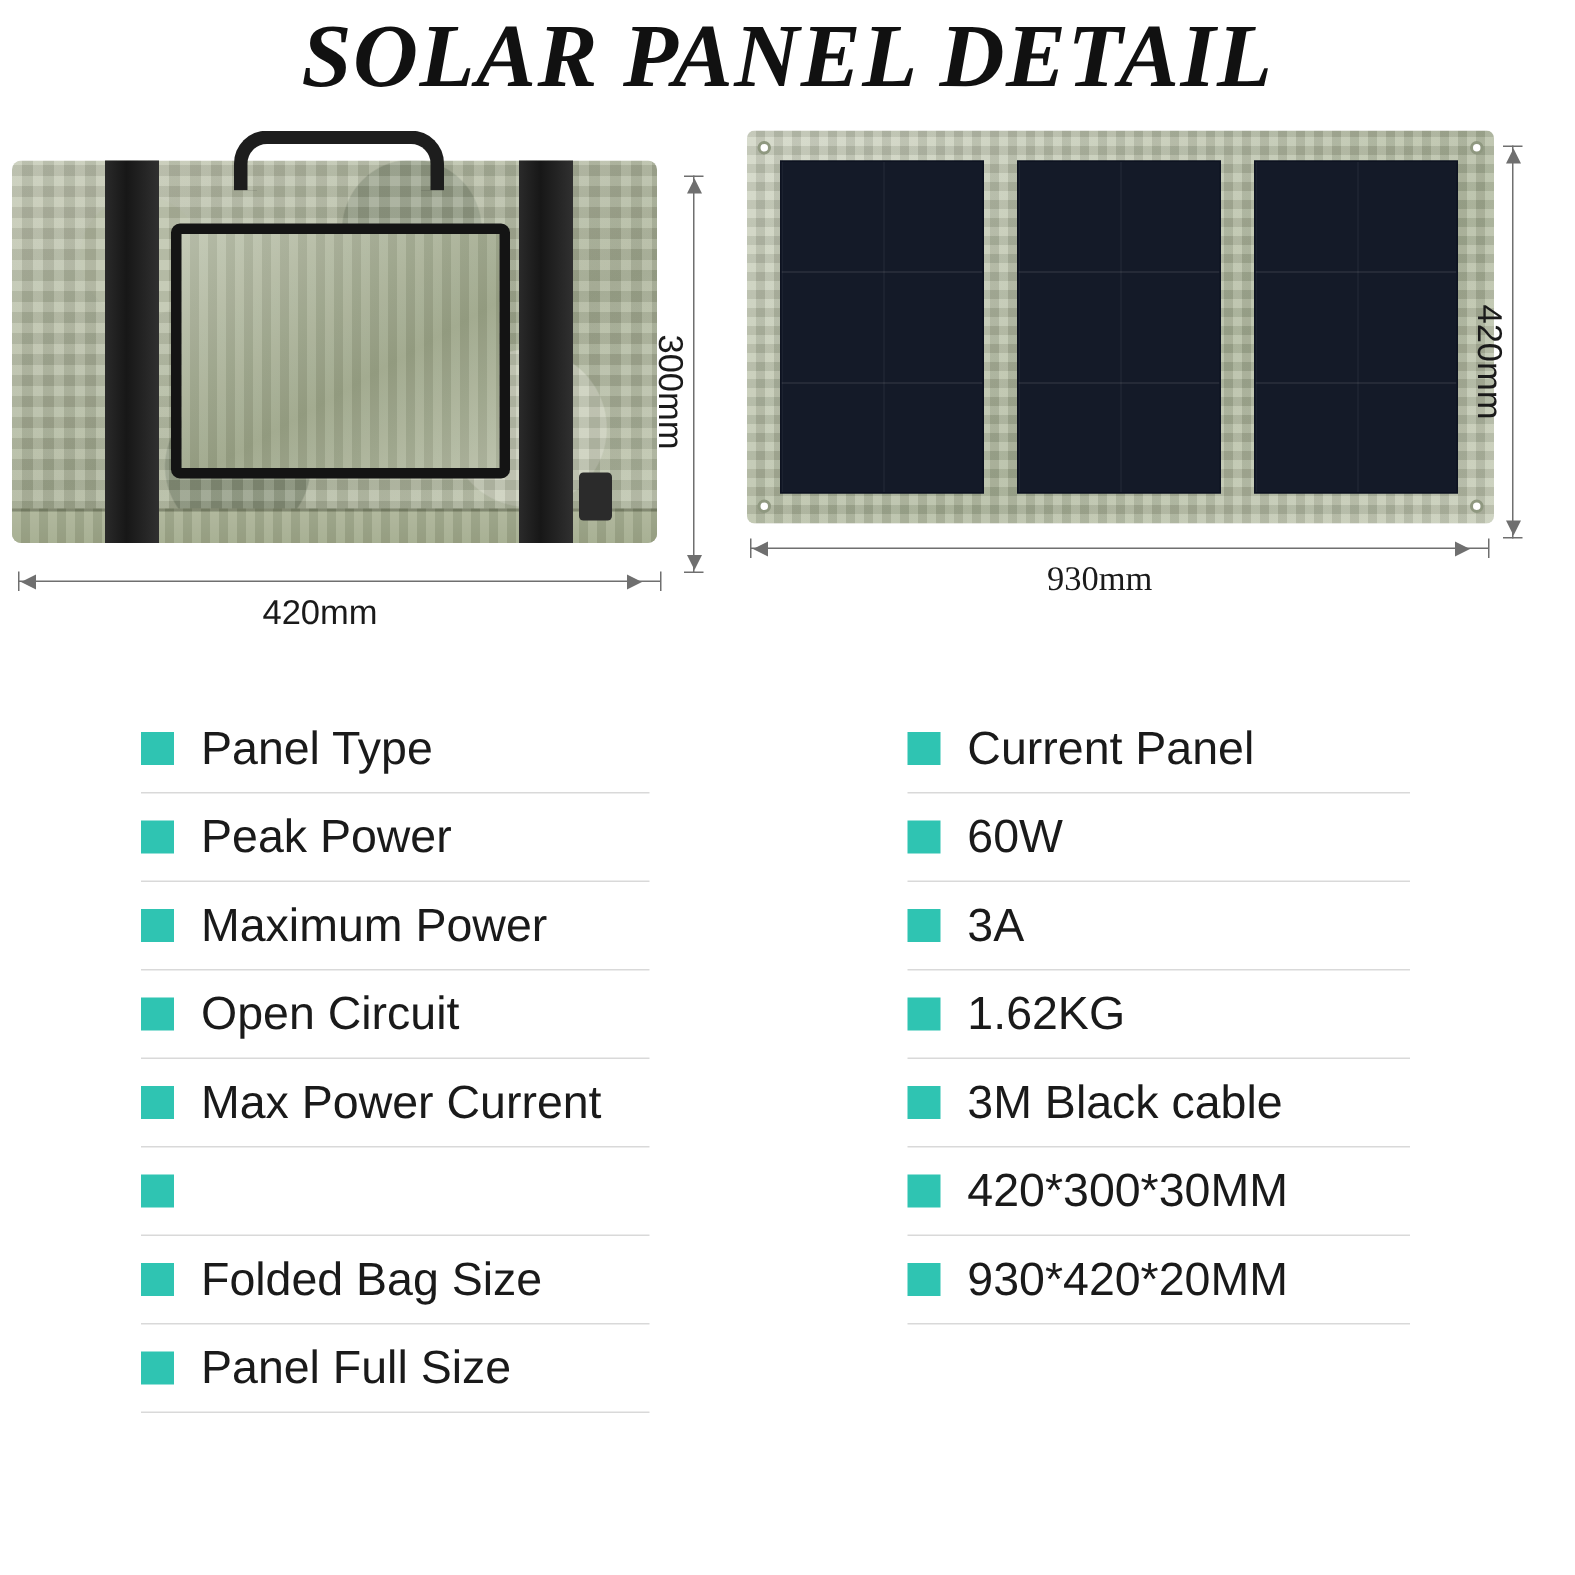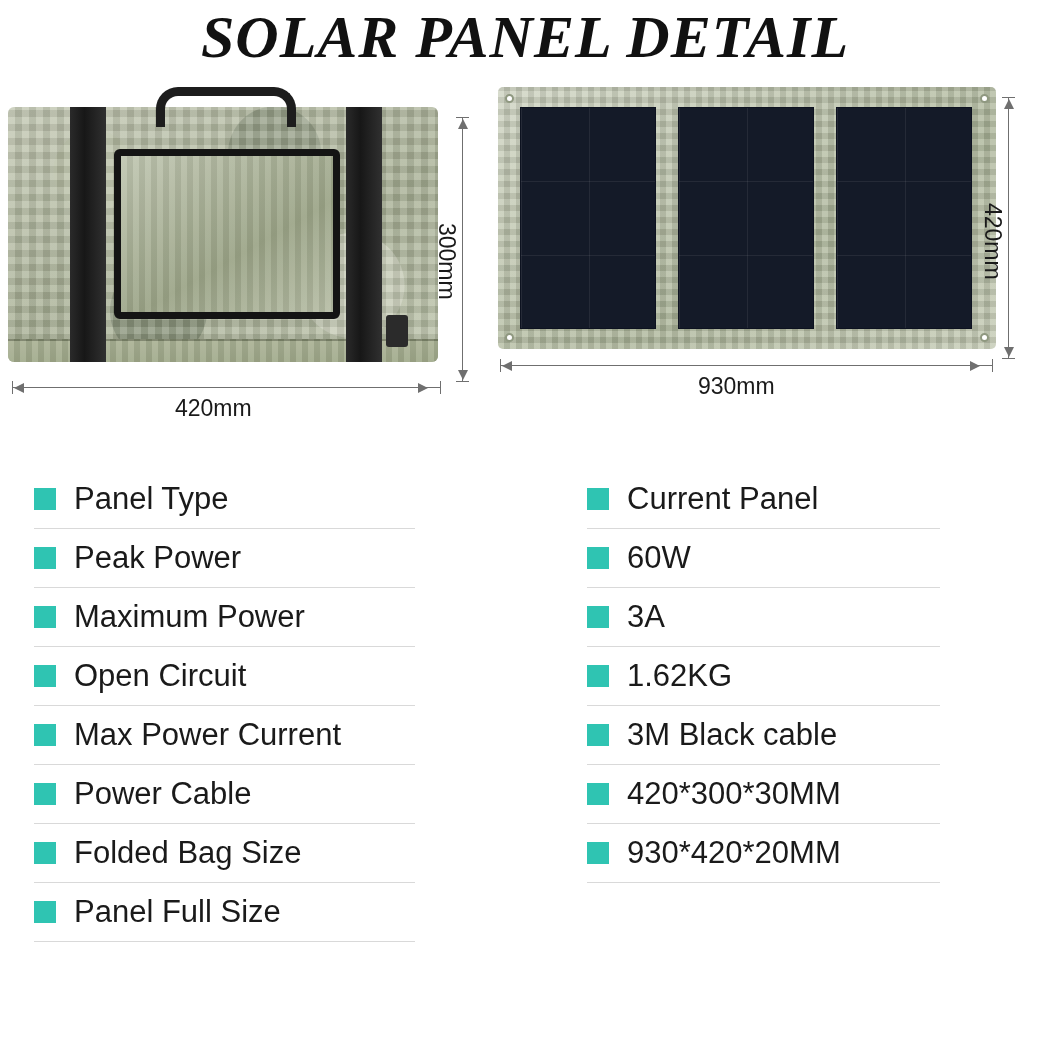--- a/index.html
+++ b/index.html
@@ -216,21 +216,21 @@
   .specs {
     position: absolute;
     top: 470px;
     left: 0;
     width: 1050px;
     display: flex;
   }
   .spec-col {
     box-sizing: border-box;
   }
-  .spec-col.left  { width: 525px; padding-left: 34px; padding-right: 110px; }
+  .spec-col.left  { width: 525px; padding-left: 58px; padding-right: 110px; margin-left: 36px; }
   .spec-col.right { width: 525px; padding-left: 62px; padding-right: 110px; }
 
   .spec-row {
     display: flex;
     align-items: center;
     height: 58px;
     border-bottom: 1px solid #d9d9d9;
   }
   .bullet {
     width: 22px;
@@ -295,21 +295,21 @@
   <div class="tick tick-h" style="left:1002px; top:283px;"></div>
   <div class="arrow arr-up" style="left:1004px; top:24px;"></div>
   <div class="arrow arr-down" style="left:1004px; top:272px;"></div>
   <div class="dim-label vert" style="left:1006px; top:128px;">420mm</div>
 
   <div class="dimline dim-h" style="left:500px; top:290px; width:492px;"></div>
   <div class="tick tick-v" style="left:500px; top:284px;"></div>
   <div class="tick tick-v" style="left:992px; top:284px;"></div>
   <div class="arrow arr-left" style="left:502px; top:286px;"></div>
   <div class="arrow arr-right" style="left:970px; top:286px;"></div>
-  <div class="dim-label" style="left:698px; top:298px;">930mm</div>
+  <div class="dim-label" style="left:698px; top:298px;font-family:Liberation Serif, serif;">930mm</div>
 
 </div>
 
 <div class="specs">
 
   <div class="spec-col left">
     <div class="spec-row">
       <span class="bullet"></span>
       <span class="spec-text">Panel Type</span>
     </div>
@@ -324,21 +324,20 @@
     <div class="spec-row">
       <span class="bullet"></span>
       <span class="spec-text">Open Circuit</span>
     </div>
     <div class="spec-row">
       <span class="bullet"></span>
       <span class="spec-text">Max Power Current</span>
     </div>
     <div class="spec-row">
       <span class="bullet"></span>
-      <span class="spec-text">Power Cable</span>
     </div>
     <div class="spec-row">
       <span class="bullet"></span>
       <span class="spec-text">Folded Bag Size</span>
     </div>
     <div class="spec-row">
       <span class="bullet"></span>
       <span class="spec-text">Panel Full Size</span>
     </div>
   </div>

